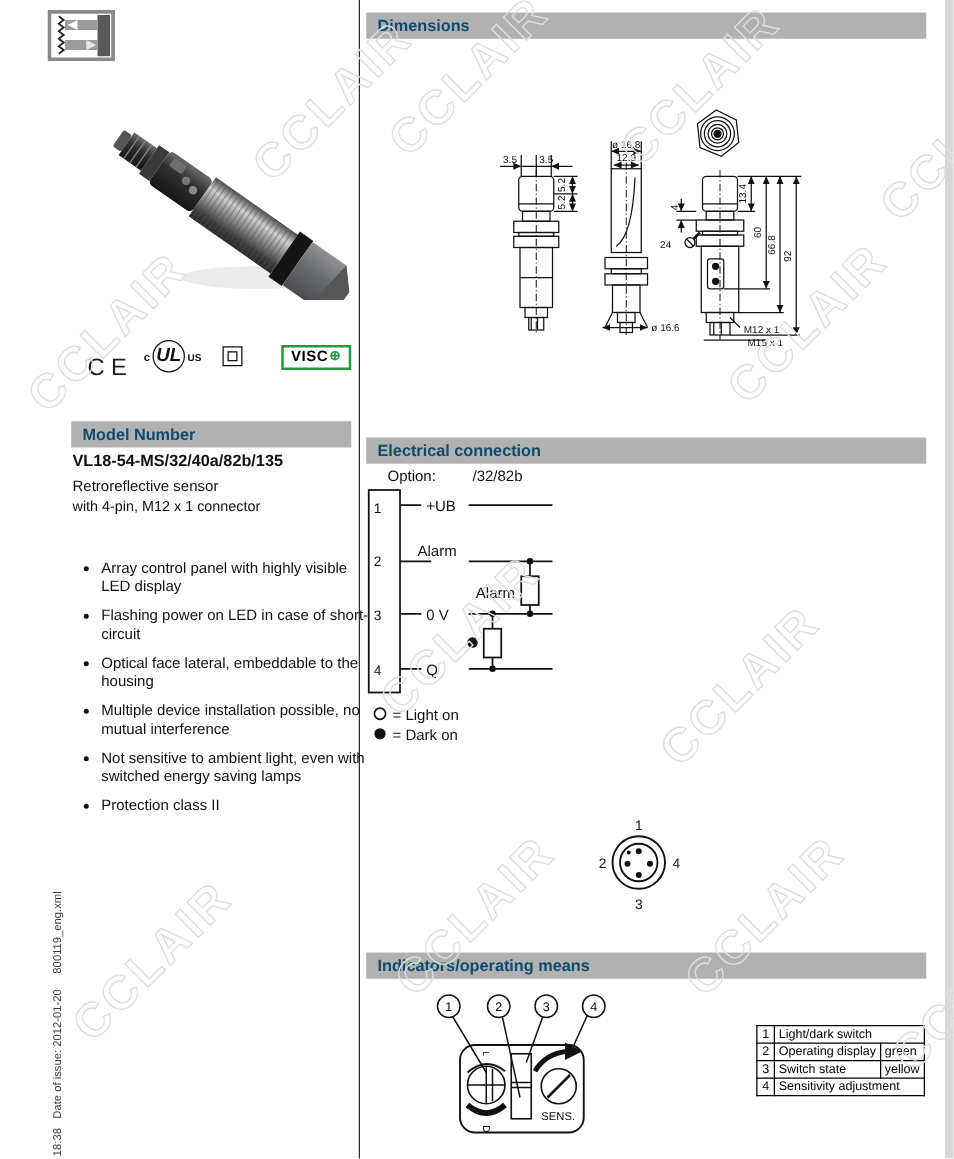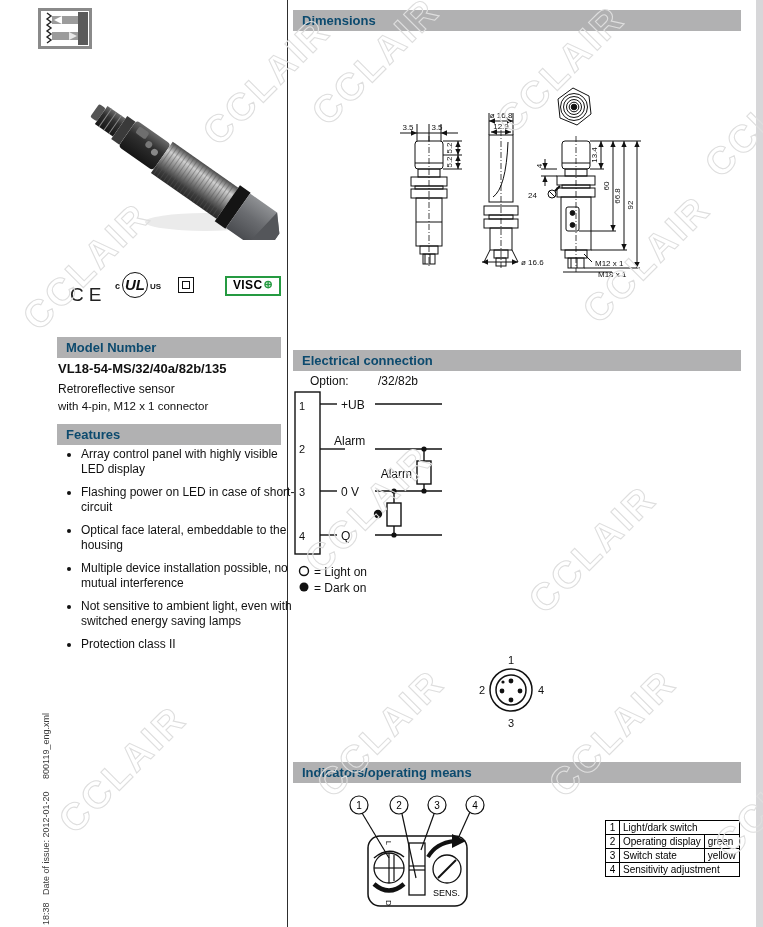--- a/index.html
+++ b/index.html
@@ -155,21 +155,20 @@
   <div class="logo-visco">
     <span>VISC</span>
       <span class="plus">⊕</span>
   </div>
 
   <div class="sec-bar bar-left" style="top:337px;">Model Number</div>
   <div class="txt model-no" style="left:58px;top:361px;">VL18-54-MS/32/40a/82b/135</div>
   <div class="txt body12" style="left:58px;top:382px;">Retroreflective sensor</div>
   <div class="txt body11" style="left:58px;top:400px;">with 4-pin, M12 x 1 connector</div>
 
-  <div class="sec-bar bar-left" style="top:424px;">Features</div>
   <ul class="features">
     <li>Array control panel with highly visible LED display</li>
     <li>Flashing power on LED in case of short-circuit</li>
     <li>Optical face lateral, embeddable to the housing</li>
     <li>Multiple device installation possible, no mutual interference</li>
     <li>Not sensitive to ambient light, even with switched energy saving lamps</li>
     <li>Protection class II</li>
   </ul>
 
   <div class="sec-bar bar-right" style="top:10px;">Dimensions</div>

